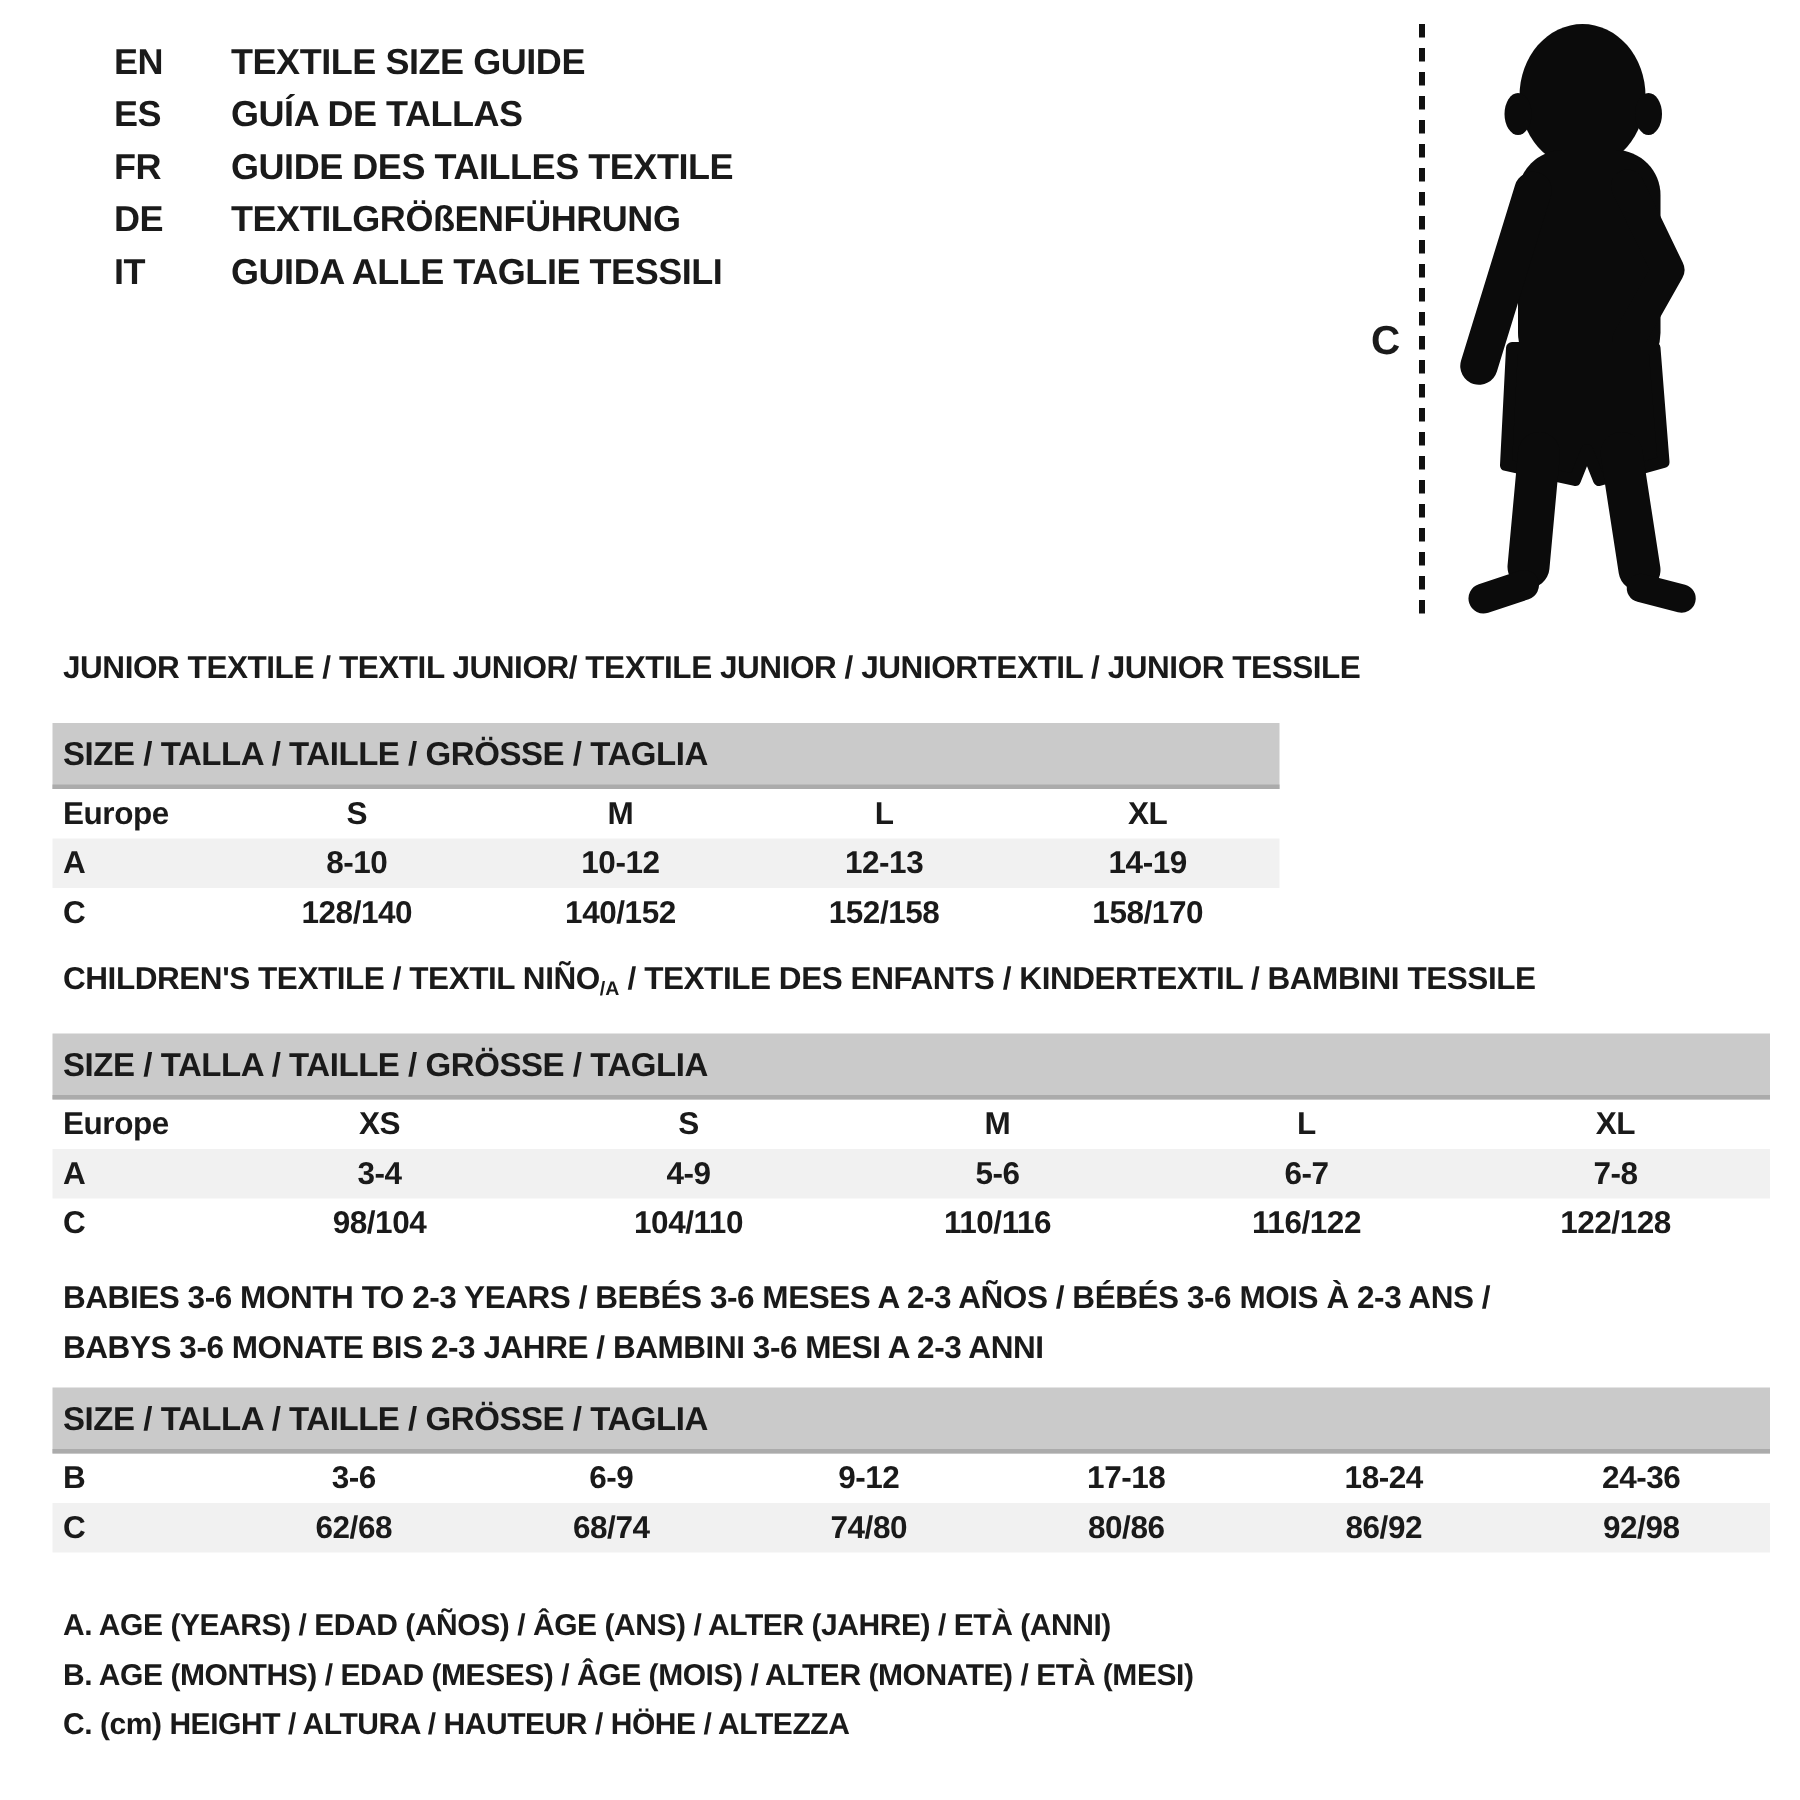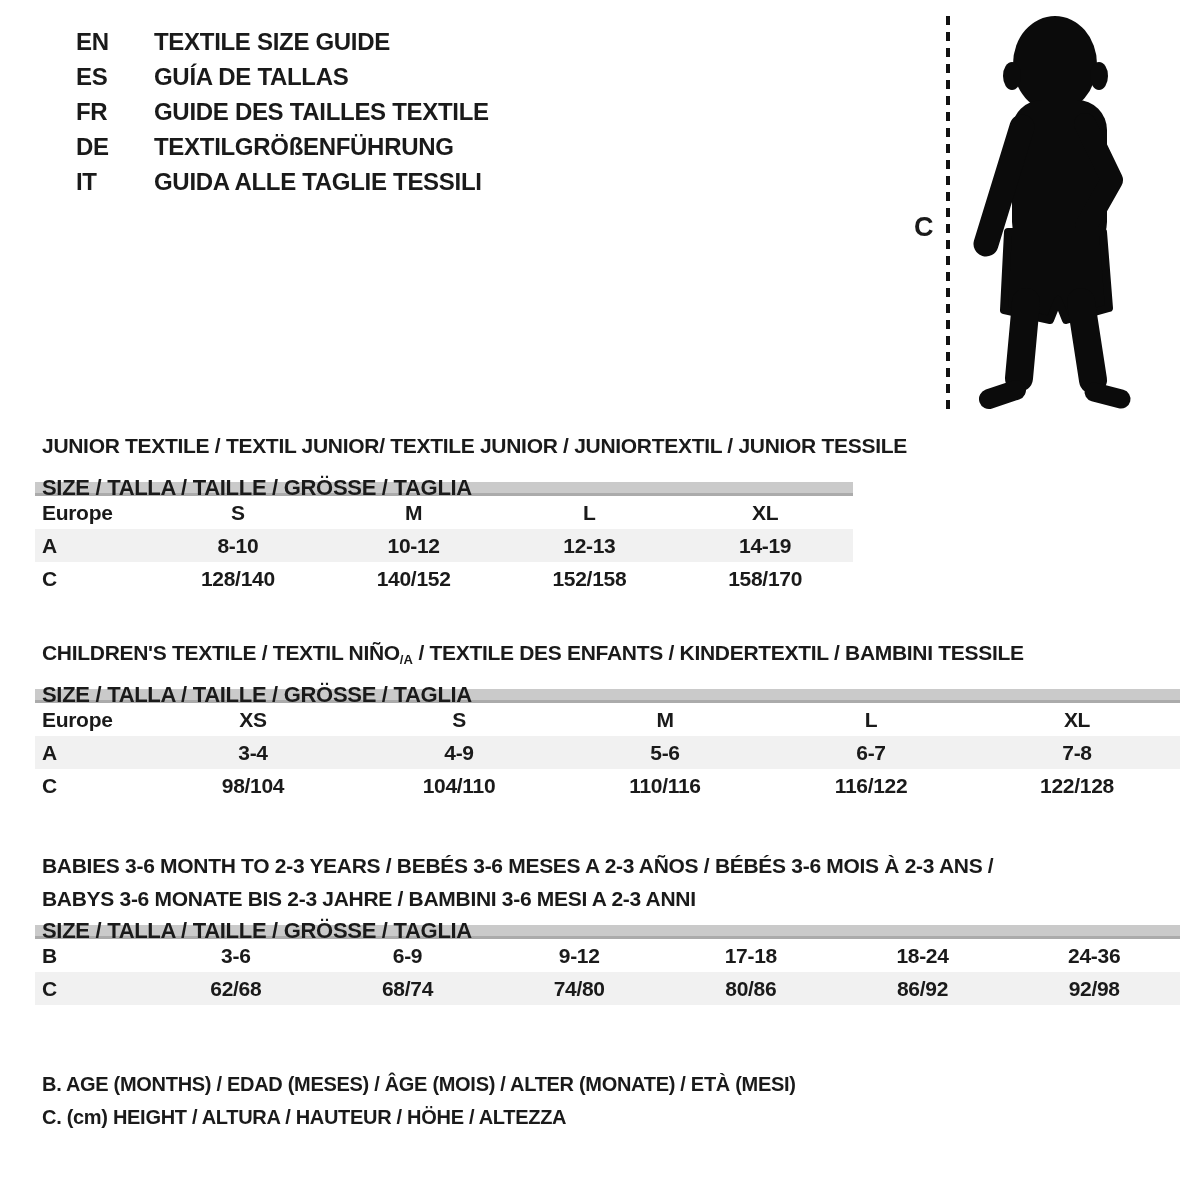--- a/index.html
+++ b/index.html
@@ -15,21 +15,21 @@
   
   .dash-line{position:absolute;left:944px;top:16px;}
   .figure-label{position:absolute;left:914px;top:212px;font-size:27px;}
   .silhouette{position:absolute;left:962px;top:12px;}
   
   .sec-title{position:absolute;left:42px;font-size:21px;white-space:nowrap;}
   .sub-a{font-size:13px;position:relative;top:4px;letter-spacing:0;}
   .two-line{line-height:33px;}
   
   .tbl{position:absolute;left:35px;}
-  .tbl-header{height:14px;background:#cacaca;border-bottom:3px solid #ababab;
+  .tbl-header{height:44px;background:#cacaca;border-bottom:3px solid #ababab;
     display:flex;align-items:center;padding-left:7px;box-sizing:border-box;font-size:22px;}
   .tbl-row{display:flex;height:33px;align-items:center;font-size:21px;}
   .stripe{background:#f1f1f1;}
   .cl{flex:0 0 108px;padding-left:7px;}
   .cv{flex:1;text-align:center;white-space:nowrap;}
   
   .legend{position:absolute;left:42px;top:1068px;font-size:20px;line-height:33px;}
   .legend div{white-space:nowrap;}
 </style>
 </head>
@@ -159,17 +159,18 @@
       <div class="cv">62/68</div>
       <div class="cv">68/74</div>
       <div class="cv">74/80</div>
       <div class="cv">80/86</div>
       <div class="cv">86/92</div>
       <div class="cv">92/98</div>
     </div>
   </div>
 
   <div class="legend">
+    <div>A. AGE (YEARS) / EDAD (AÑOS) / ÂGE (ANS) / ALTER (JAHRE) / ETÀ (ANNI)</div>
     <div>B. AGE (MONTHS) / EDAD (MESES) / ÂGE (MOIS) / ALTER (MONATE) / ETÀ (MESI)</div>
     <div>C. (cm) HEIGHT / ALTURA / HAUTEUR / HÖHE / ALTEZZA</div>
   </div>
 
 </div>
 
 </body></html>

